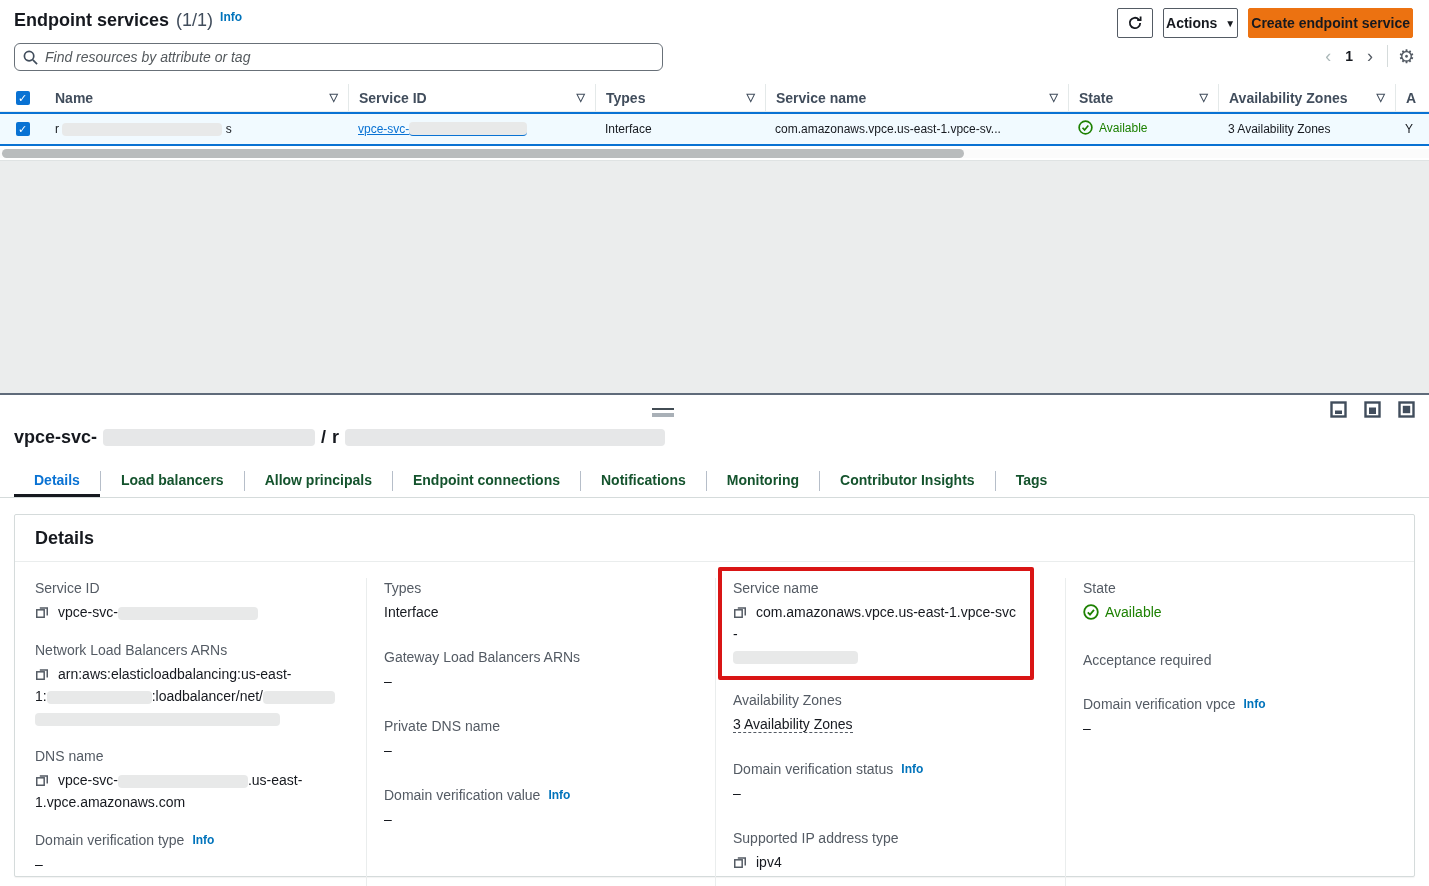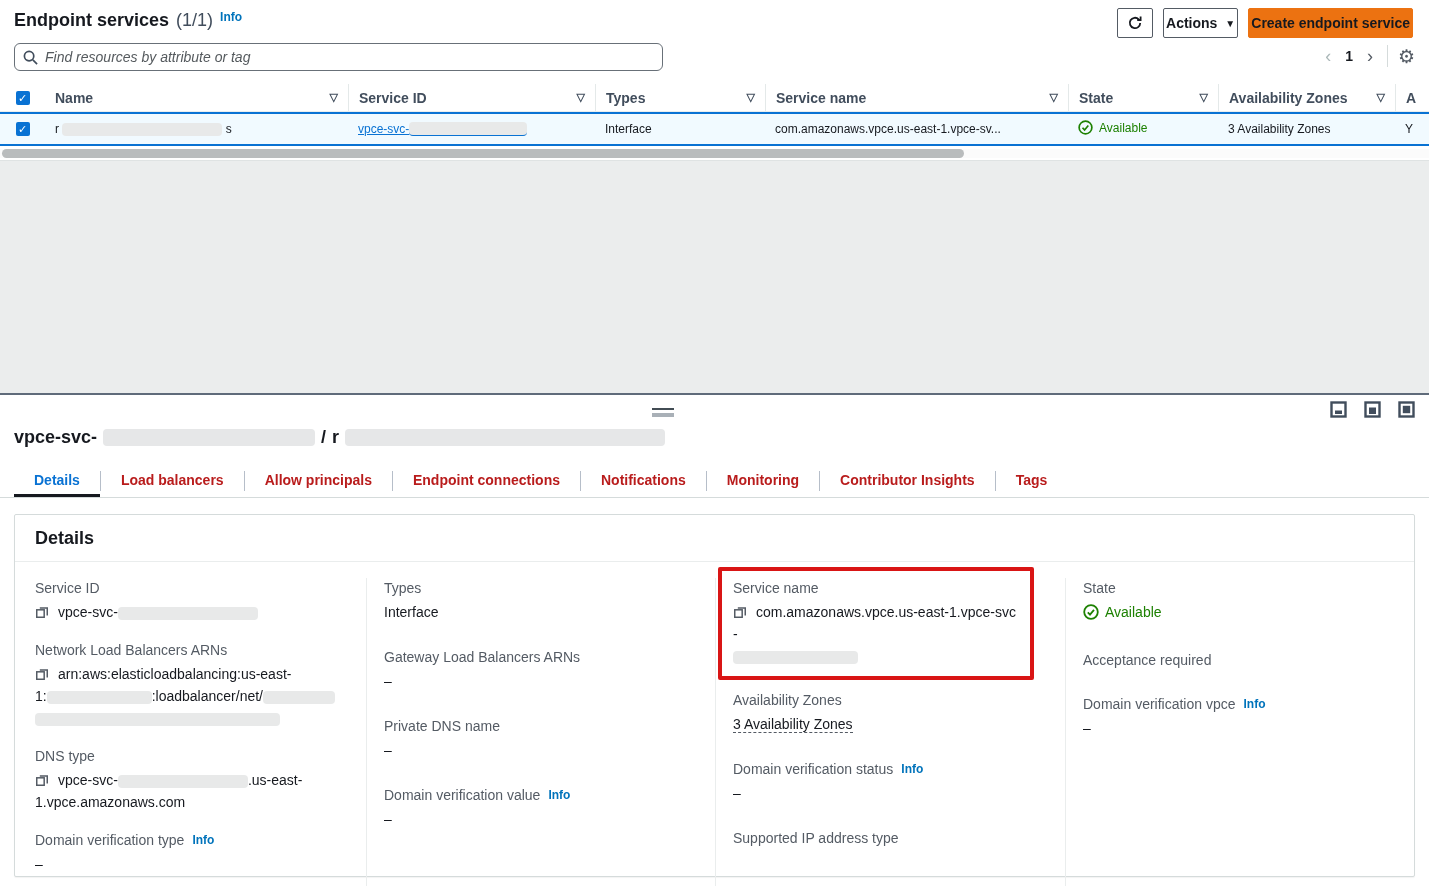--- a/index.html
+++ b/index.html
@@ -64,21 +64,21 @@
   .drag-handle .l2 { height:4px; background:#a9b0b7; margin-top:3px; }
   .panel-controls { position:absolute; right:14px; top:6px; display:flex; gap:17px; }
   .pc-btn { cursor:pointer; display:block; }
 
   .panel-title { position:absolute; left:14px; top:32px; font-size:18px; font-weight:bold; color:#16191f;
                  display:flex; align-items:center; gap:6px; }
   .panel-title .redact { height:17px; background:#e6e7e8; }
 
   .tabs { position:absolute; left:0; right:0; top:70px; height:33px; display:flex; align-items:stretch;
           padding-left:14px; border-bottom:1px solid #d5dbdb; }
-  .tab { padding:0 20px; display:flex; align-items:center; font-weight:bold; font-size:14px; color:#b91c1c;
+  .tab { padding:0 20px; display:flex; align-items:center; font-weight:bold; font-size:14px; color:#14532d;
          cursor:pointer; border-bottom:3px solid transparent; }
   .tab.active { color:#0972d3; border-bottom:3px solid #16191f; }
   .tab-sep { width:1px; height:20px; background:#b6bec9; align-self:center; }
 
   .details-card { position:absolute; left:14px; right:14px; top:119px; height:363px; background:#fff;
                   border:1px solid #d5dbdb; border-radius:2px; box-shadow:0 1px 1px rgba(0,0,0,.05); }
   .card-header { padding:13px 20px 12px 20px; font-size:18px; font-weight:bold; color:#16191f;
                  border-bottom:1px solid #eaeded; }
   .card-body { display:grid; grid-template-columns:351px 349px 350px 1fr; height:calc(100% - 50px); padding-top:16px; }
   .col { padding:0 14px 0 20px; }
@@ -268,21 +268,21 @@
             <svg class="copy-ic" width="14" height="14" viewBox="0 0 16 16">
               <path d="M5.5 3.5 h8.5 v8.5" fill="none" stroke="#545b64" stroke-width="1.7"></path>
               <rect x="2" y="5.5" width="8.5" height="8.5" fill="none" stroke="#545b64" stroke-width="1.7"></rect>
             </svg><span>arn:aws:elasticloadbalancing:us-east-</span><br>
             <span>1:</span><span class="redact" style="width:105px"></span><span>:loadbalancer/net/</span><span class="redact" style="width:72px"></span><br>
             <span class="redact" style="width:245px"></span>
           </div>
         </div>
 
         <div class="field">
-          <div class="f-label">DNS type</div>
+          <div class="f-label">DNS name</div>
           <div class="f-value">
             <svg class="copy-ic" width="14" height="14" viewBox="0 0 16 16">
               <path d="M5.5 3.5 h8.5 v8.5" fill="none" stroke="#545b64" stroke-width="1.7"></path>
               <rect x="2" y="5.5" width="8.5" height="8.5" fill="none" stroke="#545b64" stroke-width="1.7"></rect>
             </svg><span>vpce-svc-</span><span class="redact" style="width:130px"></span><span>.us-east-</span><br>
             <span>1.vpce.amazonaws.com</span>
           </div>
         </div>
 
         <div class="field">
@@ -340,20 +340,26 @@
         <div class="field" style="margin-top:24px">
           <div class="f-label">
             <span>Domain verification status</span>
             <a class="info-link">Info</a>
           </div>
           <div class="f-value">–</div>
         </div>
 
         <div class="field" style="margin-top:24px">
           <div class="f-label">Supported IP address type</div>
+          <div class="f-value">
+            <svg class="copy-ic" width="14" height="14" viewBox="0 0 16 16">
+              <path d="M5.5 3.5 h8.5 v8.5" fill="none" stroke="#545b64" stroke-width="1.7"></path>
+              <rect x="2" y="5.5" width="8.5" height="8.5" fill="none" stroke="#545b64" stroke-width="1.7"></rect>
+            </svg><span>ipv4</span>
+          </div>
         </div>
       </div>
 
       <div class="col">
         <div class="field">
           <div class="f-label">State</div>
           <div class="f-value">
             <span class="state-ok">
               <svg width="16" height="16" viewBox="0 0 16 16">
                 <circle cx="8" cy="8" r="6.8" fill="none" stroke="#1d8102" stroke-width="1.8"></circle>

